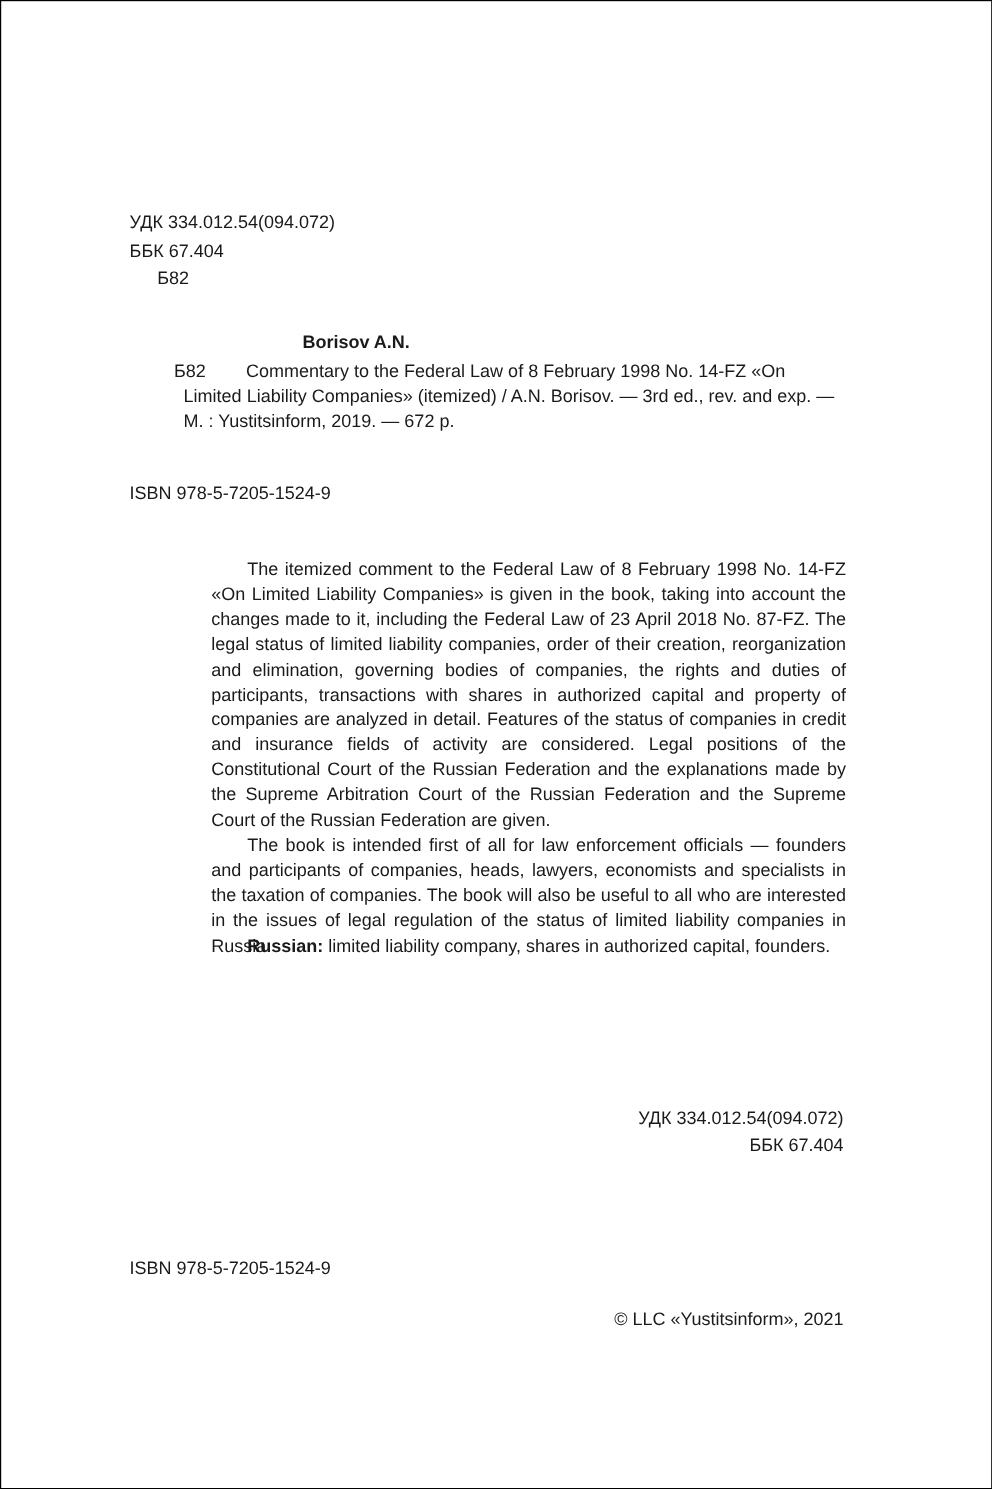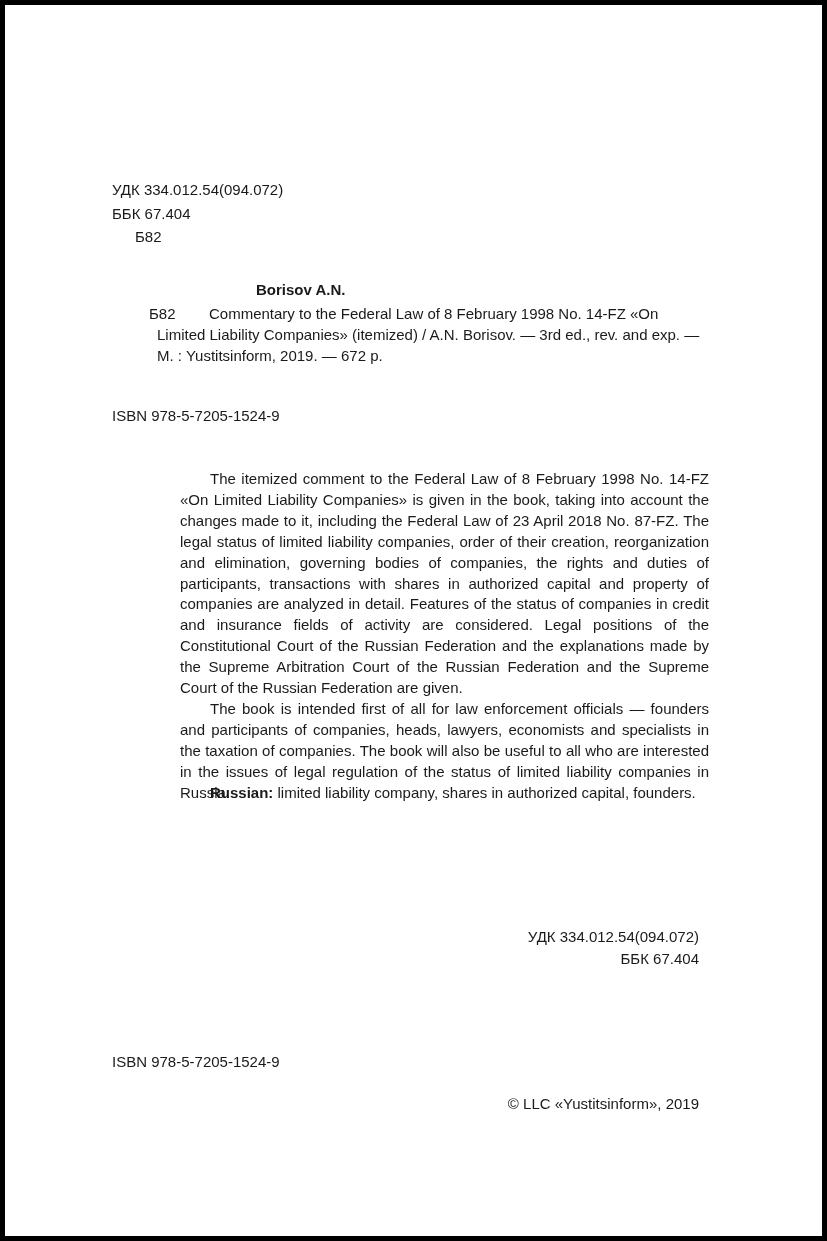--- a/index.html
+++ b/index.html
@@ -5,21 +5,21 @@
   html, body {
     margin: 0;
     padding: 0;
     background: #ffffff;
   }
   .page {
     position: relative;
     width: 827px;
     height: 1241px;
     background: #ffffff;
-    border: 5px solid #000000;
+    border: 1px solid #000000;
     box-sizing: border-box;
     font-family: "Liberation Sans", sans-serif;
     color: #1a1a1a;
     font-size: 15px;
     overflow: hidden;
   }
   .abs { position: absolute; }
 
   .udk-top   { top: 176px; left: 107px; }
   .bbk-top   { top: 200px; left: 107px; }
@@ -91,15 +91,15 @@
   </div>
 
   <div class="abs keywords">
     <span class="kw-label">Russian:</span><span> limited liability company, shares in authorized capital, founders.</span>
   </div>
 
   <div class="abs udk-bottom">УДК 334.012.54(094.072)</div>
   <div class="abs bbk-bottom">ББК 67.404</div>
 
   <div class="abs isbn-bottom">ISBN 978-5-7205-1524-9</div>
-  <div class="abs copyright">©  LLC «Yustitsinform», 2019</div>
+  <div class="abs copyright">©  LLC «Yustitsinform», 2021</div>
 
 </div>
 
 </body></html>

